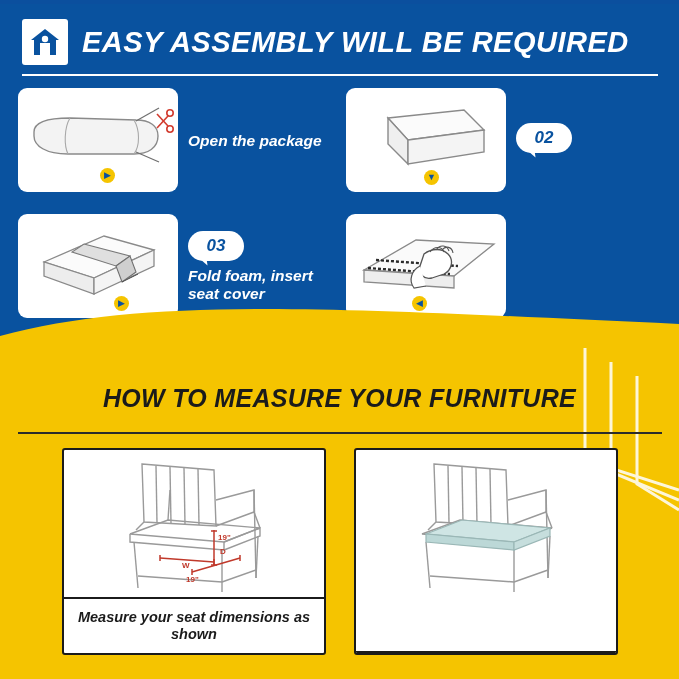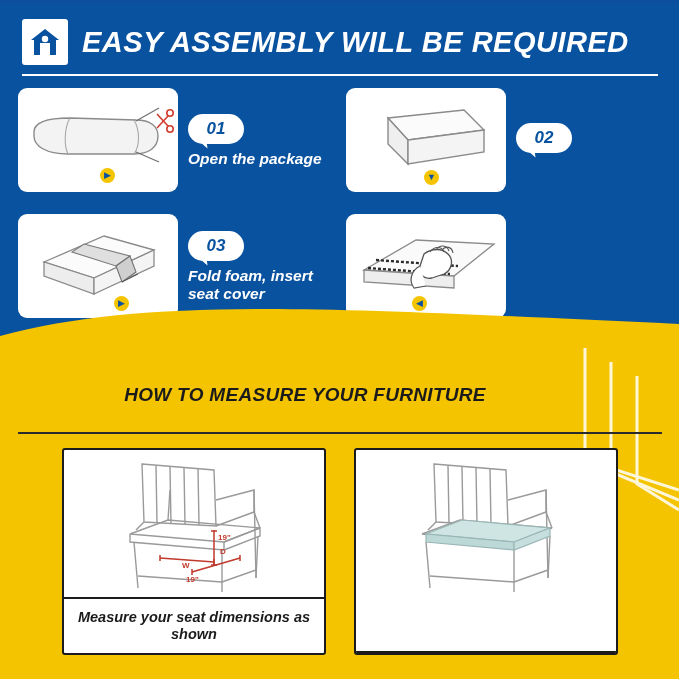--- a/index.html
+++ b/index.html
@@ -164,24 +164,24 @@
   .deco-lines {
     position: absolute;
     right: 0; top: 40px;
     width: 300px; height: 220px;
     pointer-events: none;
   }
 
   .measure-title {
     position: absolute;
     left: 0; top: 84px;
-    width: 610px;
+    width: 679px;
     text-align: center;
     color: #1b1b1b;
-    font-size: 19px;
+    font-size: 25px;
     font-weight: bold;
     font-style: italic;
     letter-spacing: 0.3px;
   }
   .measure-rule {
     position: absolute;
     left: 18px; top: 132px;
     width: 644px;
     height: 2px;
     background: #2b2b2b;
@@ -262,25 +262,20 @@
             <g stroke="#d23b2e" stroke-width="1.6" fill="none">
               <path d="M139 26 L150 38"></path>
               <path d="M139 40 L150 28"></path>
               <circle cx="152" cy="25" r="3.2"></circle>
               <circle cx="152" cy="41" r="3.2"></circle>
             </g>
           </svg>
           <div class="arrow-dot" style="left:82px; top:80px;">▶</div>
         </div>
         <div class="step-text">
-          <div class="step-num-wrap">
-            <div class="step-num-bubble">
-              <span class="step-num">01</span>
-            </div>
-          </div>
           <div class="step-label">Open the package</div>
         </div>
       </div>
 
       <div class="step" style="left:328px; top:0px;">
         <div class="step-img">
           <svg width="160" height="104" viewBox="0 0 160 104">
             <path d="M42 30 L118 22 L138 42 L62 52 Z" fill="#fbfbfb" stroke="#8a8a8a" stroke-width="1.4"></path>
             <path d="M42 30 L42 56 L62 76 L62 52 Z" fill="#efefef" stroke="#8a8a8a" stroke-width="1.4"></path>
             <path d="M62 52 L138 42 L138 64 L62 76 Z" fill="#f4f4f4" stroke="#8a8a8a" stroke-width="1.4"></path>

